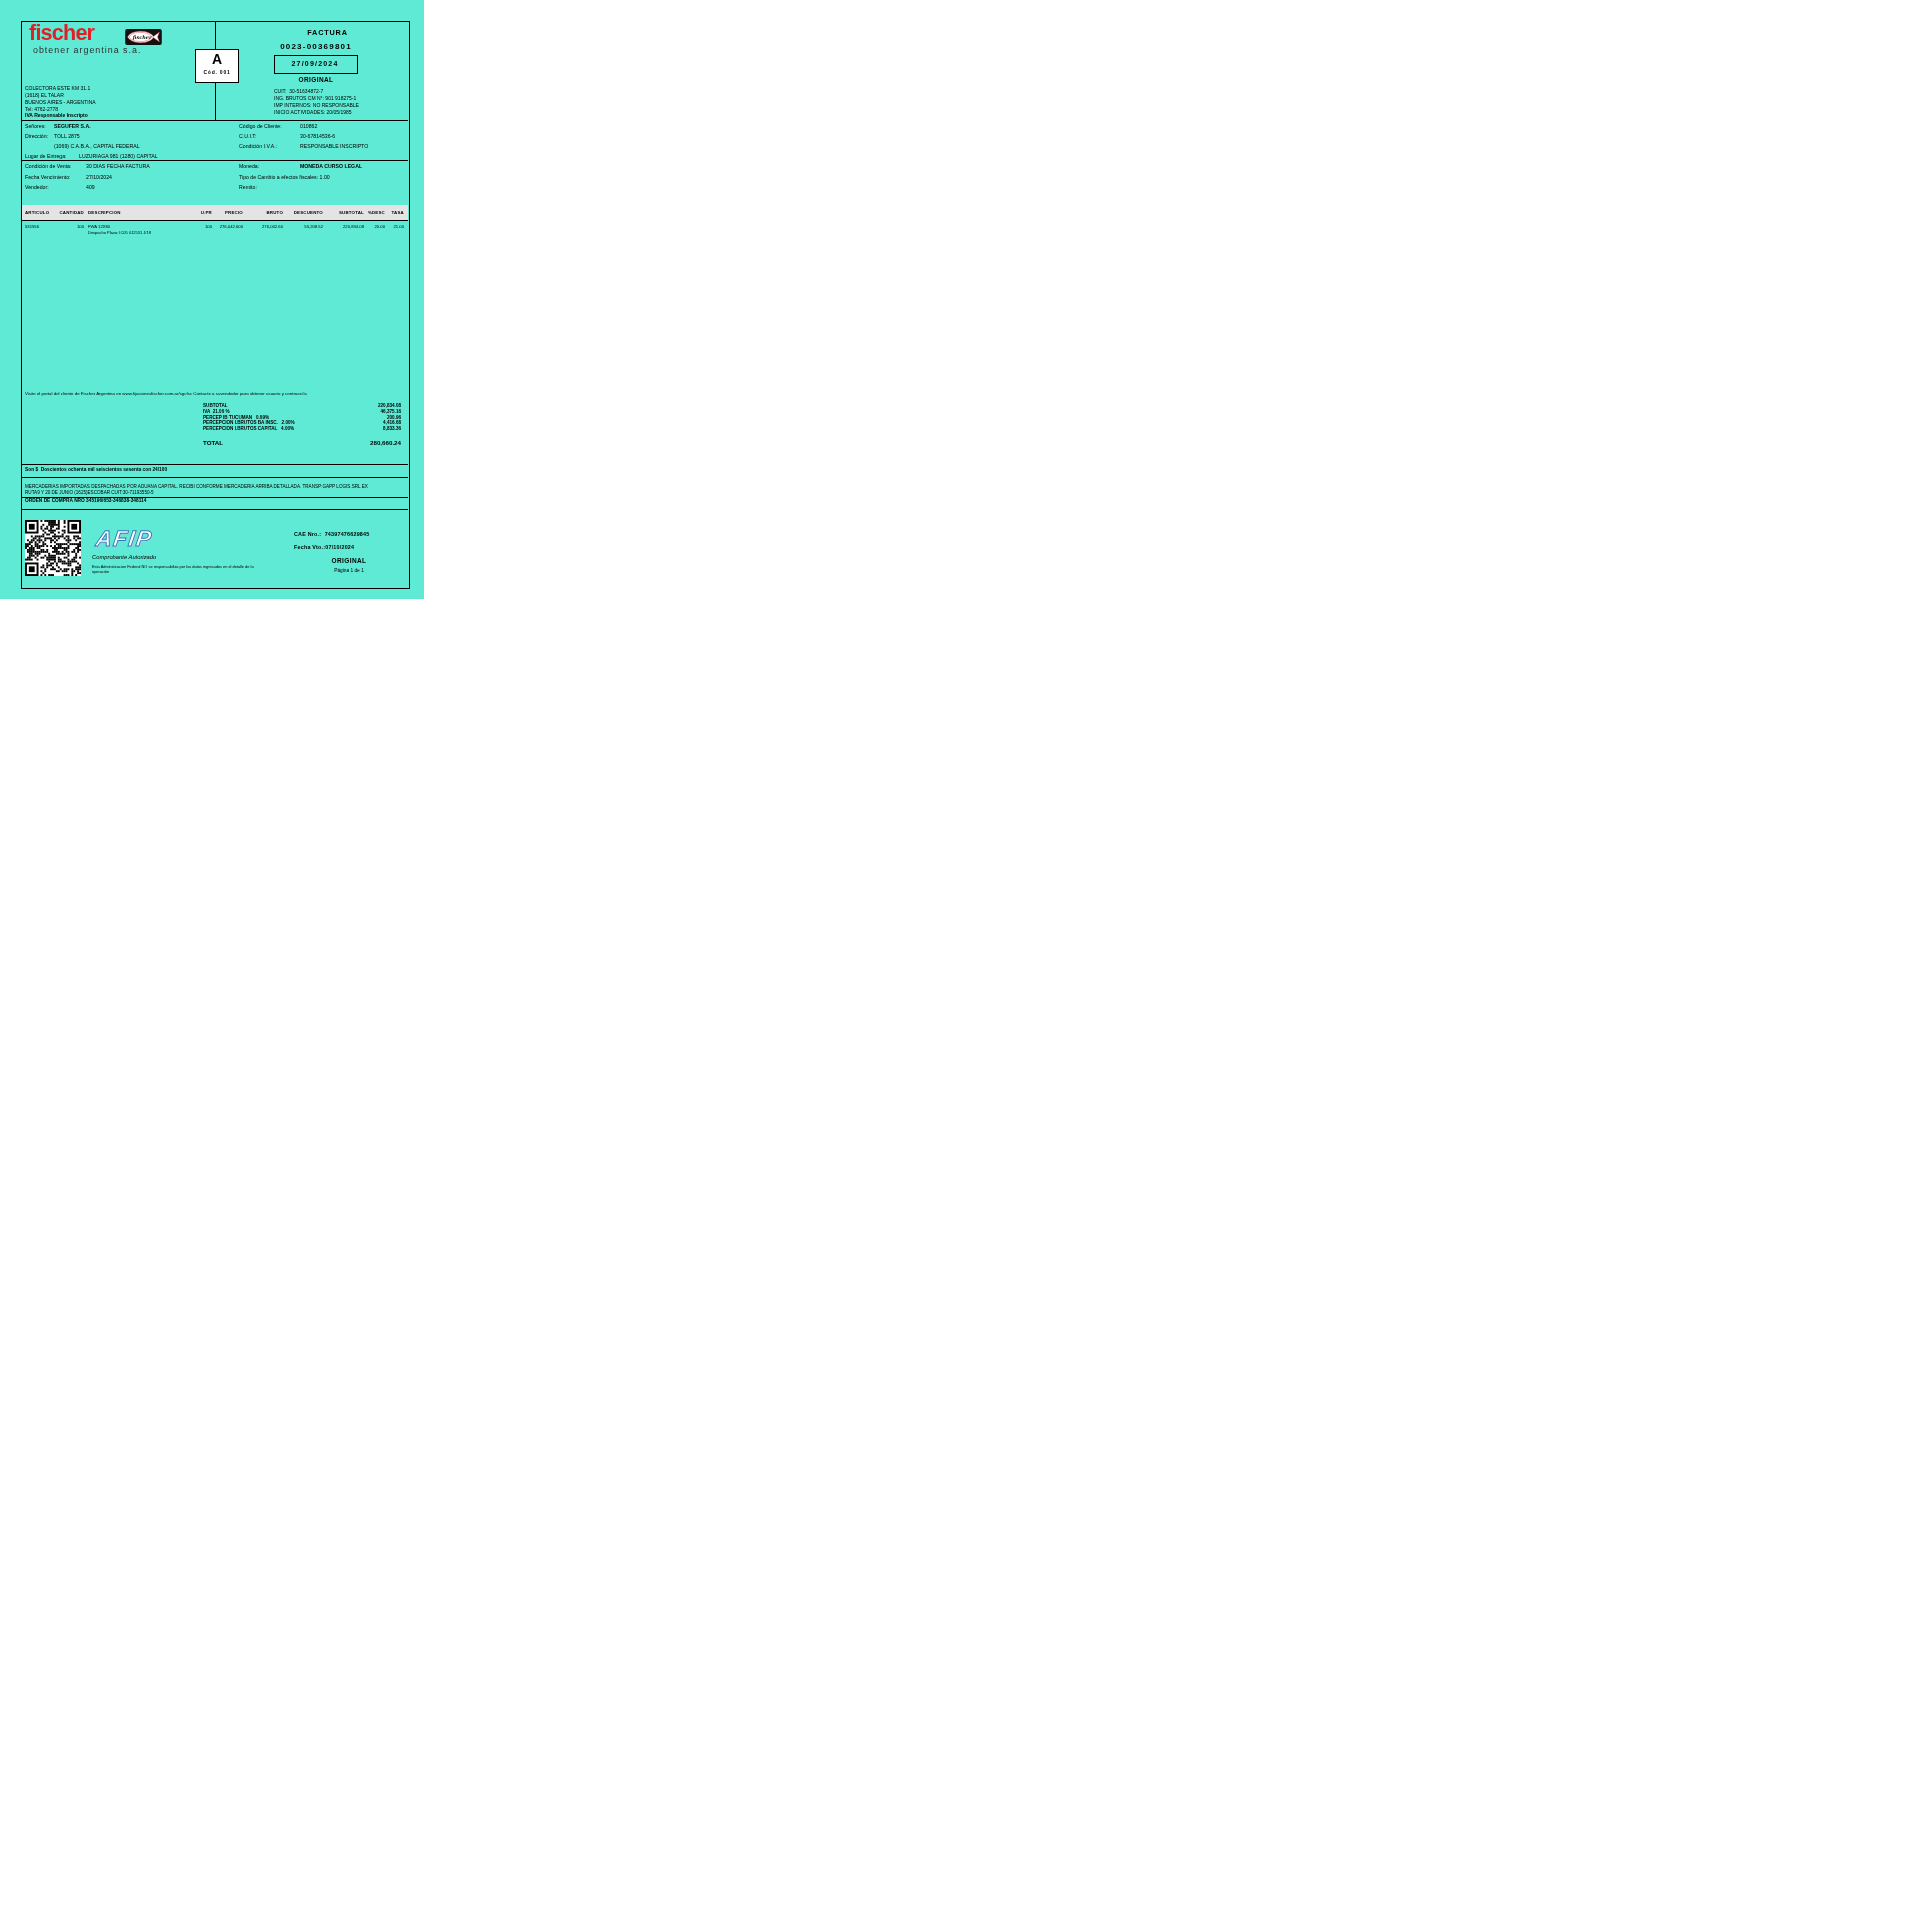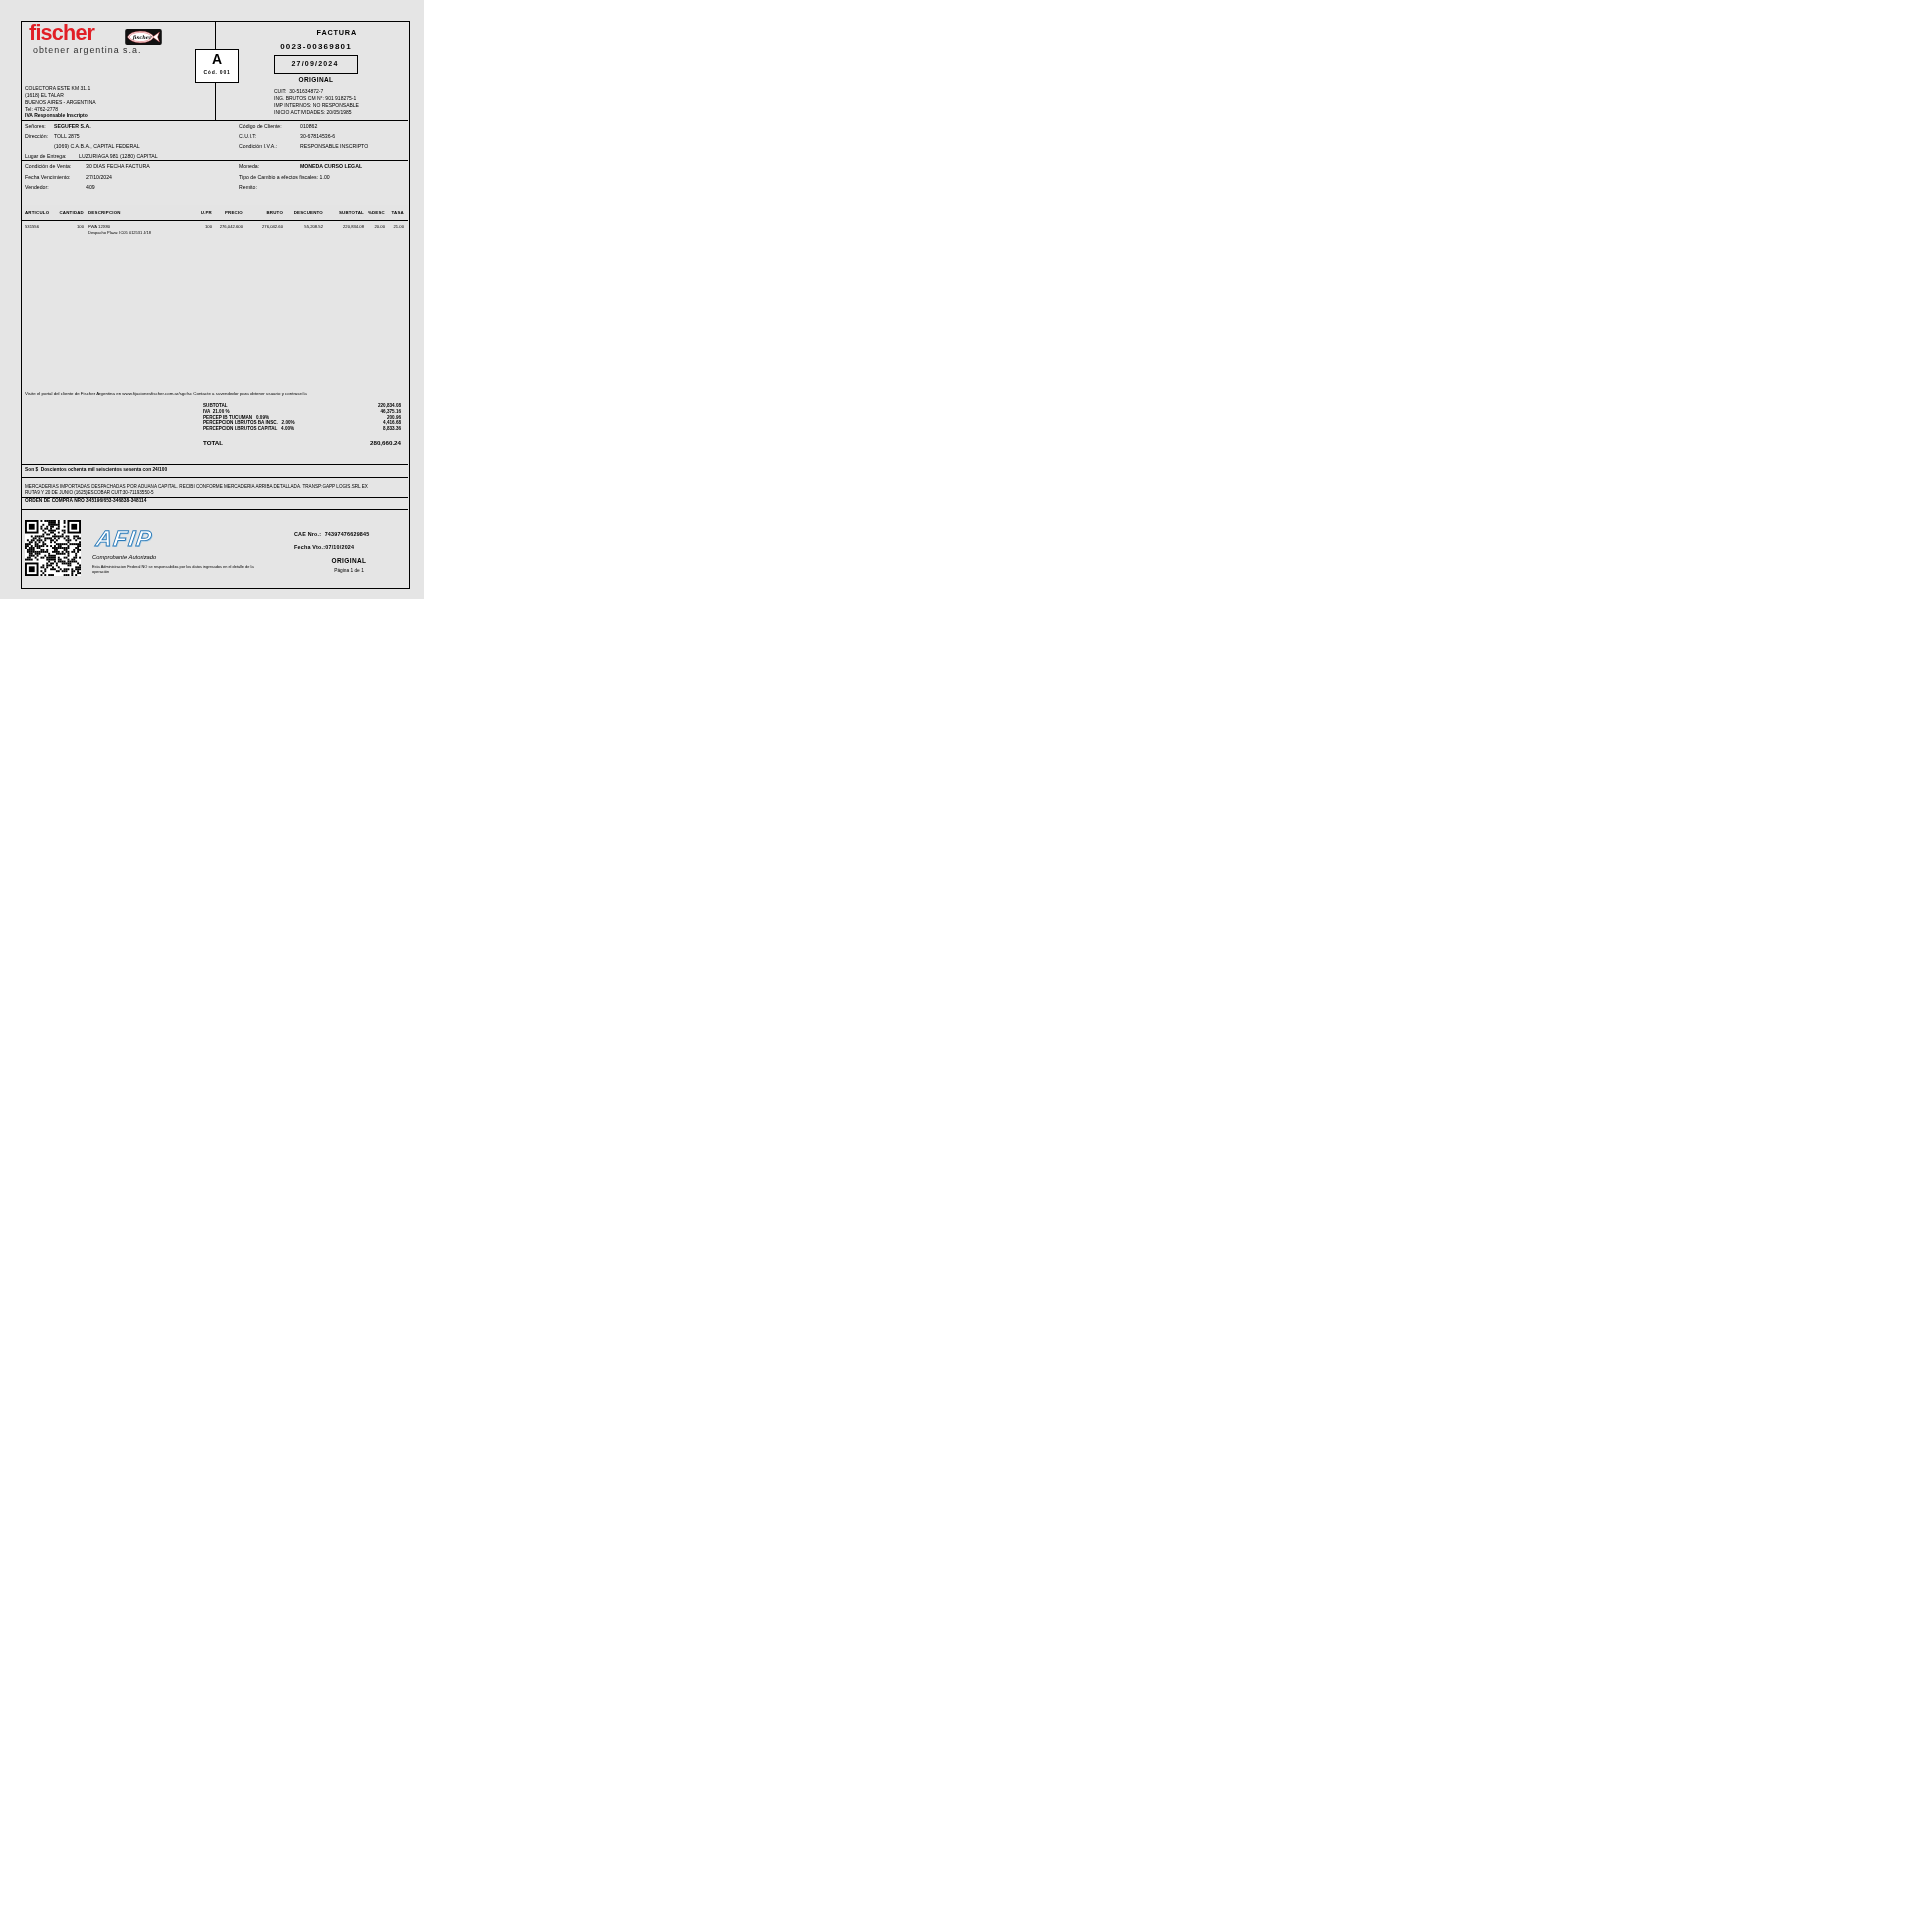--- a/index.html
+++ b/index.html
@@ -1,29 +1,29 @@
 <!DOCTYPE html>
 <html style="font-size:6.2px"><head>
 <meta charset="utf-8">
 <style>
   html,body{margin:0;padding:0;background:#fff;}
-  .page{position:relative;width:424px;height:599px;background:#e5e5e5;
+  .page{position:relative;width:424px;height:599px;background:#5eead4;
         font-family:"Liberation Sans","DejaVu Sans",sans-serif;color:#000;overflow:hidden;}
   .abs{position:absolute;}
   .t{white-space:pre;}
   .b{font-weight:bold;}
   .frame{left:21px;top:21px;width:387px;height:566px;border:0.8px solid #000;}
   .hline{height:0;border-top:0.8px solid #000;}
   .hline3{height:0;border-top:1.2px solid #000;}
   .vline{width:0;border-left:0.8px solid #000;}
   .wordmark{left:29px;top:21.6px;font-size:21.6px;font-weight:800;letter-spacing:-0.8px;line-height:1;}
   .emblem{left:125px;top:29px;}
   .brandname{left:33px;top:45px;font-size:8.9px;letter-spacing:1px;color:#2e2e2e;}
   .addr{left:25px;font-size:5px;}
-  .doc-type{left:272px;top:28px;width:85px;text-align:right;font-size:7.3px;font-weight:bold;letter-spacing:0.8px;}
+  .doc-type{left:285px;top:28px;width:85px;text-align:center;font-size:7.3px;font-weight:bold;letter-spacing:0.8px;}
   .doc-number{left:270px;top:42px;width:92px;text-align:center;font-size:8px;font-weight:bold;letter-spacing:1.2px;}
   .datebox{left:274px;top:55px;width:82px;height:17px;border:0.8px solid #000;}
   .dateval{left:274px;top:55px;width:82px;text-align:center;line-height:17.7px;font-size:7px;font-weight:bold;letter-spacing:1.2px;}
   .copytop{left:285px;top:76px;width:62px;text-align:center;font-size:6.5px;font-weight:bold;letter-spacing:0.4px;}
   .fis{left:274px;font-size:5px;}
   .letterbox{left:195px;top:49px;width:42px;height:32px;border:0.8px solid #000;background:#fff;text-align:center;}
   .letter{display:block;font-size:14px;font-weight:800;line-height:1.1;margin-top:1.5px;}
   .lettercode{display:block;font-size:5px;font-weight:bold;letter-spacing:0.8px;margin-top:2.3px;}
   .f13{font-size:5.2px;}
   .lbl{left:25px;} .val1{left:54px;} .val2{left:79px;} .val3{left:86px;}

